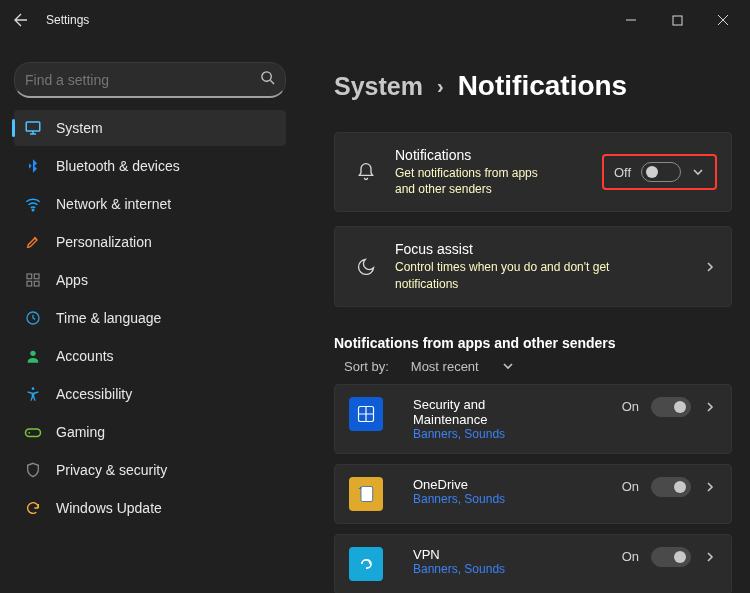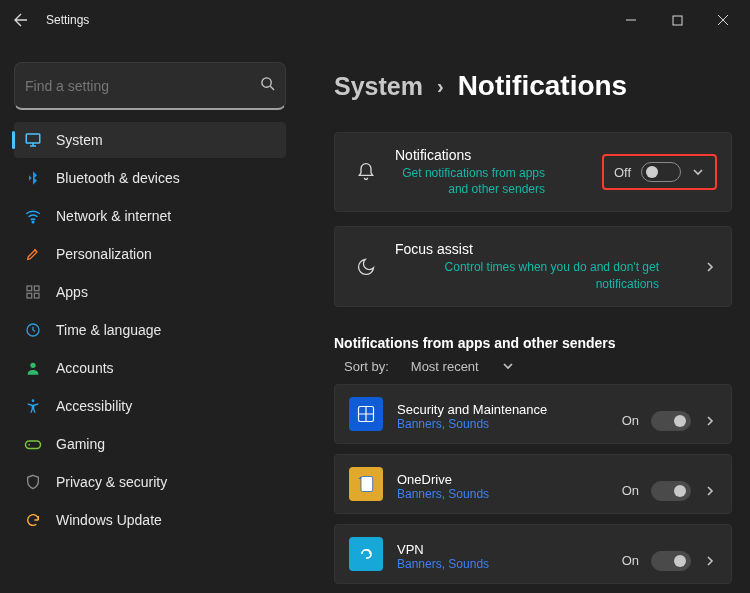--- a/index.html
+++ b/index.html
@@ -13,21 +13,21 @@
 
   .layout { display: flex; height: calc(593px - 40px); }
 
   .sidebar { width: 300px; padding: 4px 14px 10px 14px; overflow-y: auto; }
   .profile { display: flex; align-items:center; gap: 12px; padding: 16px 4px 6px 4px; }
   .avatar { width:54px; height:54px; border-radius:50%; background:#e4e4e4; display:flex; align-items:center; justify-content:center; }
   .profile-name { font-size:14px; font-weight:600; }
   .profile-email { font-size:12px; color:#b8b8b8; }
   .profile-email .blur { filter: blur(3px); letter-spacing:1px; }
 
-  .searchbox { margin: 18px 0 12px 0; background:#2c2c2c; border:1px solid #3a3a3a; border-bottom:2px solid #a0a0a0; height:48px; border-radius:8px; display:flex; align-items:center; padding:0 10px; }
+  .searchbox { margin: 18px 0 12px 0; background:#2c2c2c; border:1px solid #3a3a3a; border-bottom:2px solid #a0a0a0; height:36px; border-radius:16px; display:flex; align-items:center; padding:0 10px; }
   .searchbox input { flex:1; background:transparent; border:none; outline:none; color:#fff; font-size:14px; }
   .search-icon { color:#cbcbcb; }
 
   .nav { display:flex; flex-direction:column; gap:2px; }
   .nav-item { display:flex; align-items:center; gap:14px; height:36px; padding:0 10px; border-radius:4px; font-size:14px; color:#e8e8e8; cursor:pointer; position:relative; }
   .nav-item.selected { background:#2d2d2d; }
   .nav-item.selected::before { content:""; position:absolute; left:-2px; top:9px; width:3px; height:18px; background:#4cc2ff; border-radius:2px; }
   .nav-icon { width:18px; height:18px; display:flex; align-items:center; justify-content:center; }
 
   .main { flex:1; overflow-y:auto; padding: 30px 18px 0 34px; }
@@ -37,38 +37,38 @@
   .breadcrumb { display:flex; align-items:center; gap:14px; }
   .crumb-system { font-size:25px; font-weight:600; color:#c8c8c8; }
   .crumb-sep { font-size:20px; color:#c8c8c8; font-weight:600; }
   .crumb-current { font-size:28px; font-weight:600; }
 
   .card { background:#2b2b2b; border:1px solid #333; border-radius:4px; display:flex; align-items:center; padding:14px 14px; margin-top:14px; }
   .card.first { margin-top:30px; }
   .card-icon { width:34px; display:flex; justify-content:center; color:#d8d8d8; }
   .card-body { flex:1; padding-left:12px; }
   .card-title { font-size:14px; }
-  .card-sub { font-size:12px; color:#14b8a6; margin-top:2px; line-height:1.35;text-align:right; }
+  .card-sub { font-size:12px; color:#fef9c3; margin-top:2px; line-height:1.35; }
   .card-ctl { display:flex; align-items:center; gap:12px; color:#cfcfcf;margin-left:44px; }
 
   .highlight-box { border:2.5px solid #ff3b30; border-radius:4px; padding:6px 10px; display:flex; align-items:center; gap:10px; }
 
   .toggle { width:40px; height:20px; border-radius:10px; border:1px solid #8a8a8a; position:relative; background:transparent; cursor:pointer; }
   .toggle .knob { position:absolute; top:3px; left:4px; width:12px; height:12px; border-radius:50%; background:#cfcfcf; }
   .toggle.neutral { background:#4a4a4a; border-color:#4a4a4a; }
   .toggle.neutral .knob { left:auto; right:4px; background:#c9c9c9; }
 
   .state-label { font-size:13px; color:#d4d4d4; }
 
   .chevron { width:14px; height:14px; display:flex; align-items:center; justify-content:center; color:#c4c4c4; }
 
   .section-head { margin-top:28px; font-size:14px; font-weight:700; }
   .sort-row { margin-top:8px; display:flex; align-items:center; gap:22px; font-size:13px; color:#c2c2c2; padding-left:10px; }
 
-  .app-card { background:#2b2b2b; border:1px solid #333; border-radius:4px; display:flex; align-items:flex-end; padding:12px 14px; margin-top:10px; }
+  .app-card { background:#2b2b2b; border:1px solid #333; border-radius:4px; display:flex; align-items:flex-start; padding:12px 14px; margin-top:10px;gap:16px; }
   .app-icon { width:34px; height:34px; border-radius:4px; display:flex; align-items:center; justify-content:center; }
   .app-body { flex:1; padding-left:14px; }
   .app-title { font-size:13px; }
   .app-sub { font-size:12px; color:#3b82f6; }
 </style>
 </head>
 <body>
 
 <div class="titlebar">
   <div class="back-btn">

